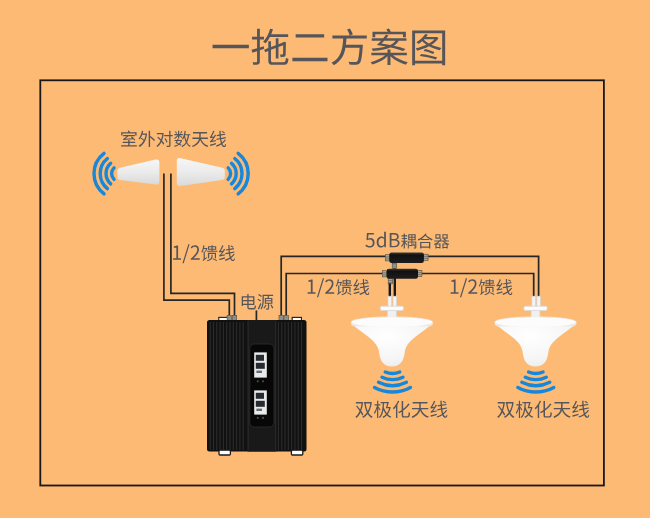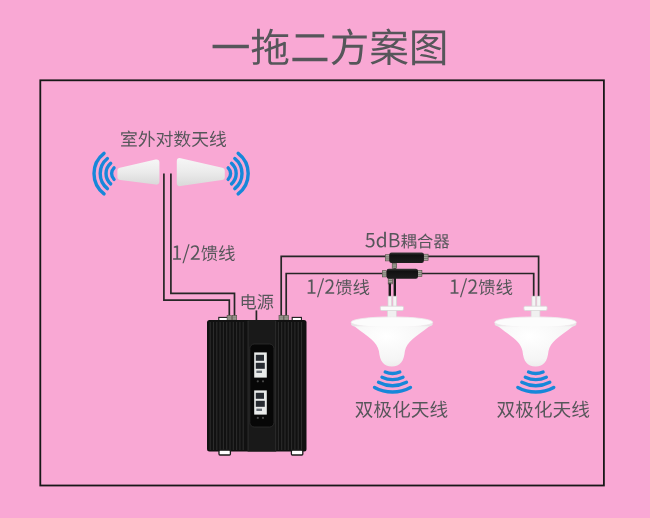--- a/index.html
+++ b/index.html
@@ -1,18 +1,18 @@
 <!DOCTYPE html>
 <html><head>
 <meta charset="utf-8">
 <style>
   html,body { margin:0; padding:0; }
   body { width:650px; height:518px; background:#ffffff; overflow:hidden;
          font-family:"Liberation Sans","DejaVu Sans",sans-serif; }
-  .stage { position:relative; width:650px; height:518px; background:#f9a8d4; }
+  .stage { position:relative; width:650px; height:518px; background:#fdba74; }
   .scene { position:absolute; left:0; top:0; }
   .ghost { position:absolute; color:transparent; white-space:nowrap; pointer-events:none;
            user-select:text; line-height:1; }
 </style>
 </head>
 <body>
 
 <div class="stage">
 <svg class="scene" width="650" height="518" viewBox="0 0 650 518">
   <defs>

